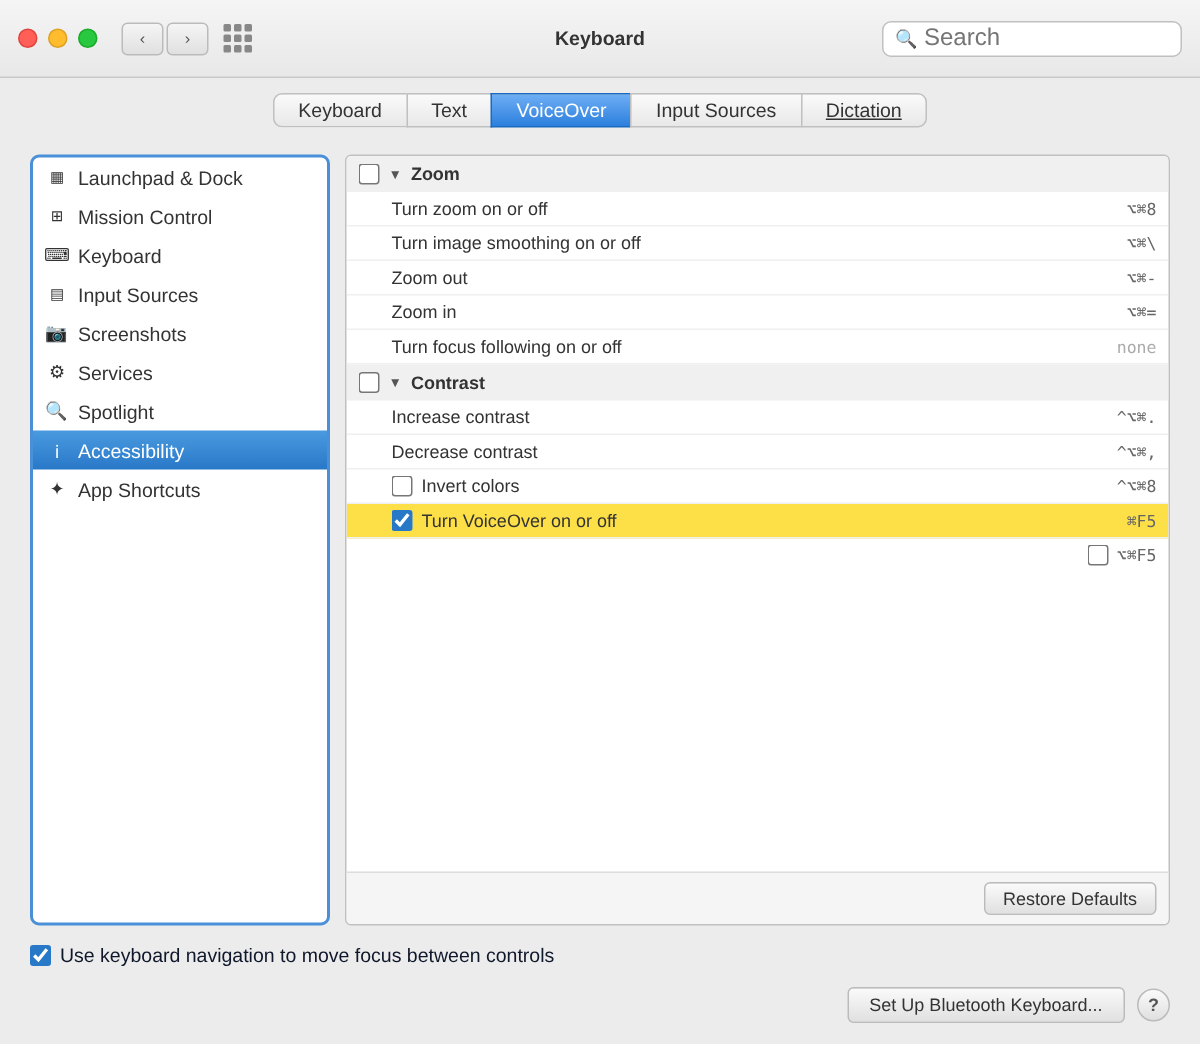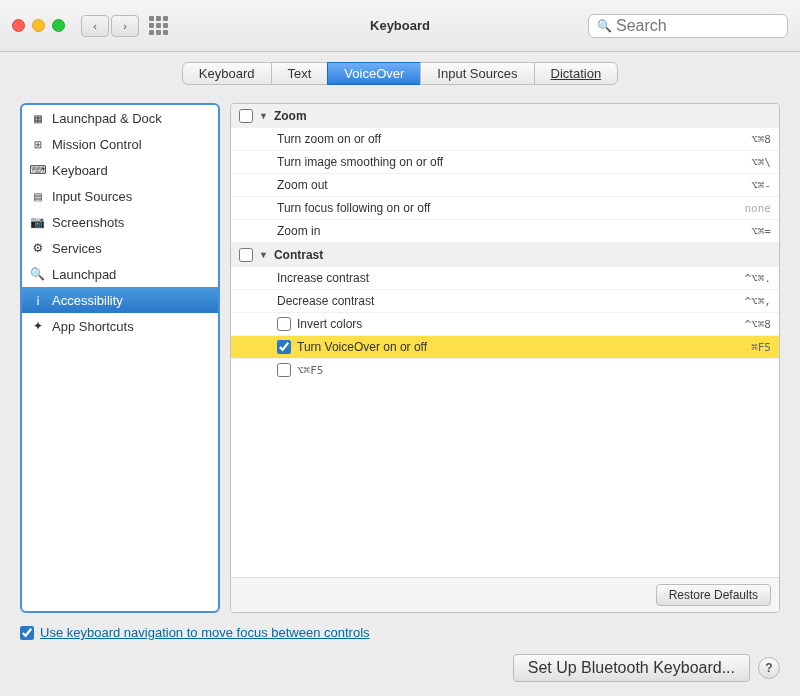--- a/index.html
+++ b/index.html
@@ -221,23 +221,24 @@
       gap: 6px;
     }
     .triangle {
       font-size: 9px;
       color: #555;
     }
 
     .shortcut-row {
       display: flex;
       align-items: center;
-      padding: 4px 8px 4px 46px;
+      padding: 4px 8px 4px 30px;
       border-bottom: 1px solid #f0f0f0;
       gap: 6px;
+      justify-content: flex-end;
     }
     .shortcut-row:last-child { border-bottom: none; }
     .shortcut-name {
       flex: 1;
       font-size: 12px;
       color: #333;
     }
     .shortcut-keys {
       font-size: 11px;
       color: #666;
@@ -269,42 +270,41 @@
       flex-direction: column;
       gap: 4px;
     }
     .checkbox-row {
       display: flex;
       align-items: center;
       gap: 6px;
     }
     .checkbox-label {
       font-size: 13px;
-      color: #0369a1;
-      text-decoration: underline;
+      color: #0f172a;
     }
     .bottom-note {
       font-size: 11px;
       color: #666;
       padding-left: 22px;
     }
 
     .footer-row {
       display: flex;
       justify-content: flex-end;
       align-items: center;
       gap: 8px;
       padding: 6px 0 4px 0;
     }
     .bluetooth-btn {
       background: linear-gradient(to bottom, #fafafa, #e0e0e0);
       border: 1px solid #bbb;
       border-radius: 4px;
       padding: 4px 14px;
-      font-size: 16px;
+      font-size: 12px;
       cursor: pointer;
       color: #333;
     }
     .help-btn {
       background: linear-gradient(to bottom, #fafafa, #e0e0e0);
       border: 1px solid #bbb;
       border-radius: 50%;
       width: 22px;
       height: 22px;
       display: flex;
@@ -399,21 +399,21 @@
       <div class="sidebar-item">
         <span class="sidebar-icon">📷</span>
         <span>Screenshots</span>
       </div>
       <div class="sidebar-item">
         <span class="sidebar-icon">⚙</span>
         <span>Services</span>
       </div>
       <div class="sidebar-item">
         <span class="sidebar-icon">🔍</span>
-        <span>Launchpad</span>
+        <span>Spotlight</span>
       </div>
       <div class="sidebar-item selected">
         <span class="sidebar-icon">ℹ</span>
         <span>Accessibility</span>
       </div>
       <div class="sidebar-item">
         <span class="sidebar-icon">✦</span>
         <span>App Shortcuts</span>
       </div>
     </div>
@@ -434,26 +434,26 @@
         </div>
         <div class="shortcut-row">
           <span class="shortcut-name">Turn image smoothing on or off</span>
           <span class="shortcut-keys">⌥⌘\</span>
         </div>
         <div class="shortcut-row">
           <span class="shortcut-name">Zoom out</span>
           <span class="shortcut-keys">⌥⌘-</span>
         </div>
         <div class="shortcut-row">
+          <span class="shortcut-name">Zoom in</span>
+          <span class="shortcut-keys">⌥⌘=</span>
+        </div>
+        <div class="shortcut-row">
           <span class="shortcut-name">Turn focus following on or off</span>
           <span class="shortcut-keys" style="color:#aaa;">none</span>
-        </div>
-        <div class="shortcut-row">
-          <span class="shortcut-name">Zoom in</span>
-          <span class="shortcut-keys">⌥⌘=</span>
         </div>
 
         <div class="section-header">
           <div class="section-cb-row">
             <input type="checkbox" style="">
           </div>
           <span class="triangle">▼</span>
           <span>Contrast</span>
         </div>
         <div class="shortcut-row">

